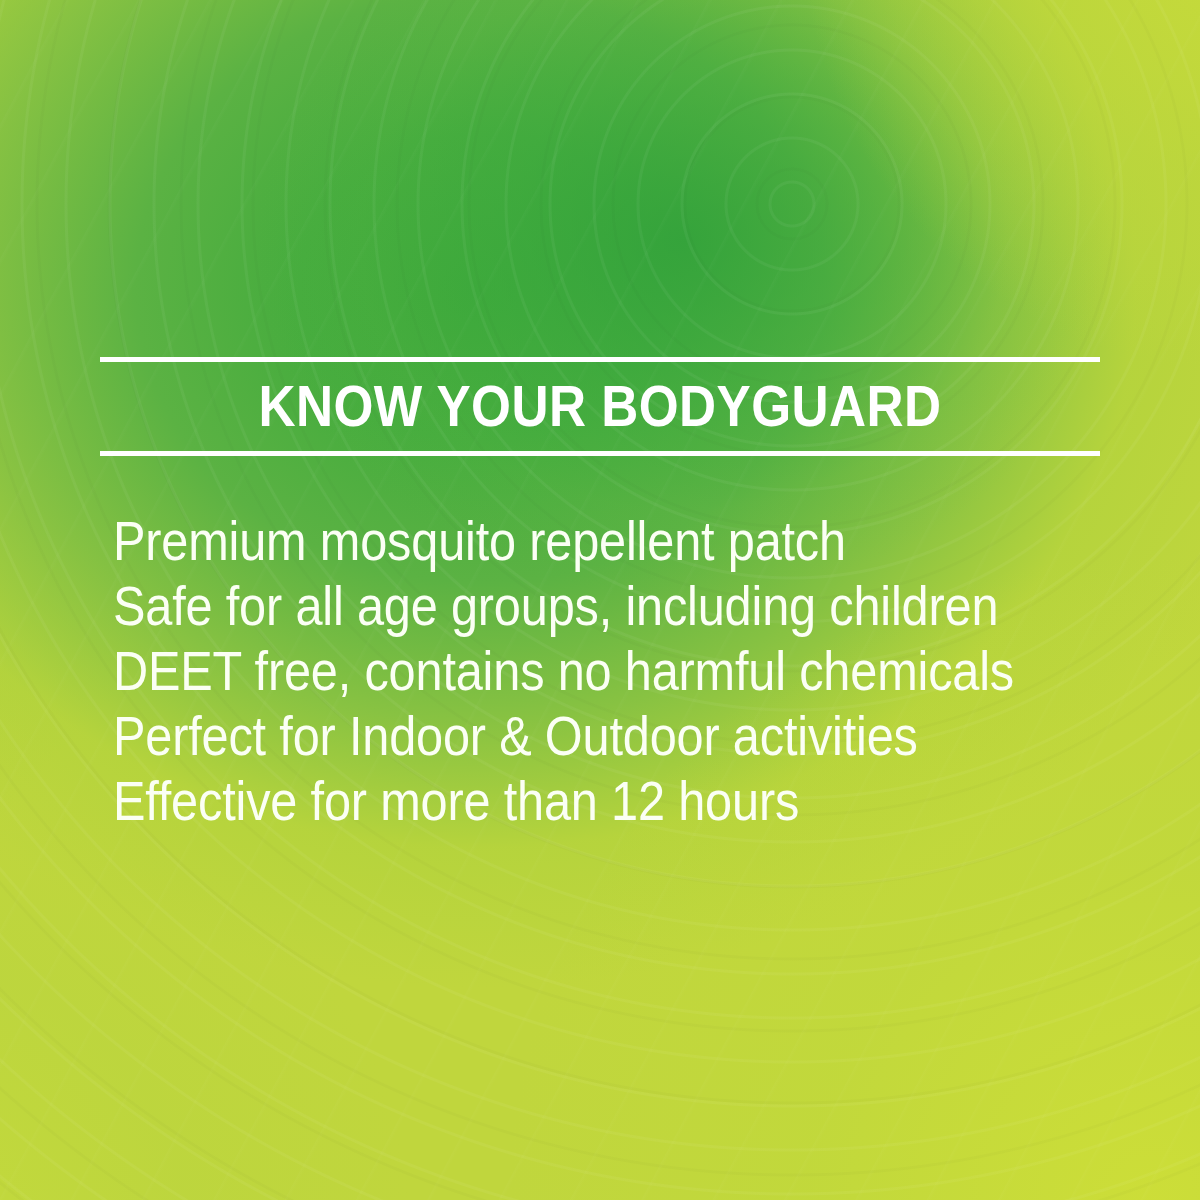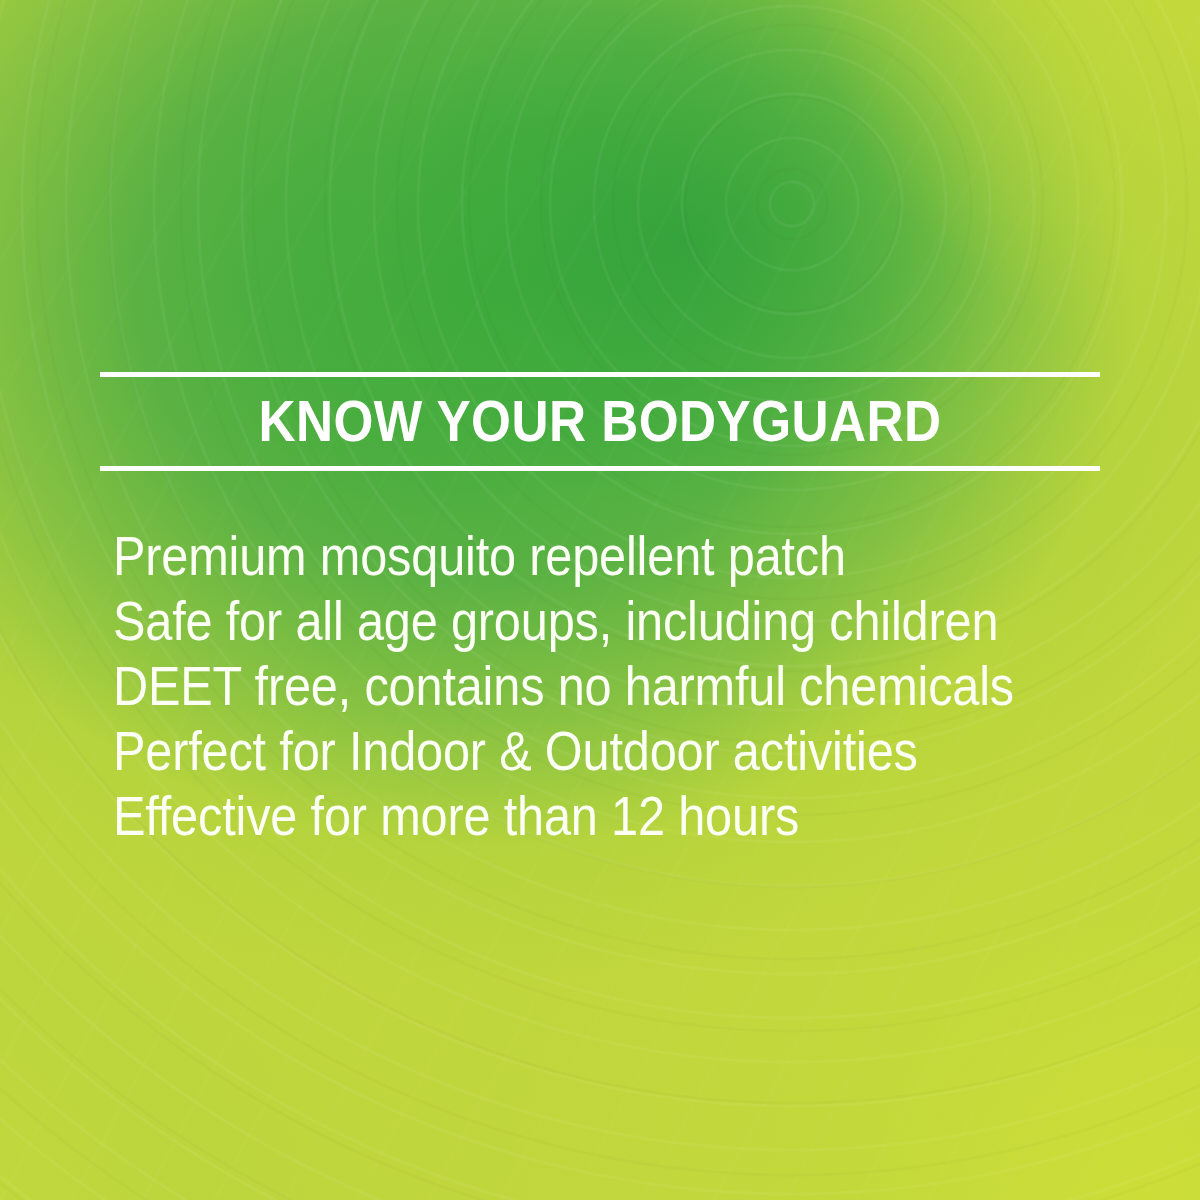--- a/index.html
+++ b/index.html
@@ -109,21 +109,21 @@
         rgba(255,255,255,0.000) 58px,
         rgba(255,255,255,0.030) 59px,
         rgba(255,255,255,0.000) 63px);
     opacity: 0.7;
   }
 
   
   .content {
     position: absolute;
     left: 0;
-    top: 16px;
+    top: 1px;
     width: 1200px;
     height: 1012px;
   }
 
   .title-block {
     position: absolute;
     left: 100px;
     top: 356px;
     width: 1000px;
   }

